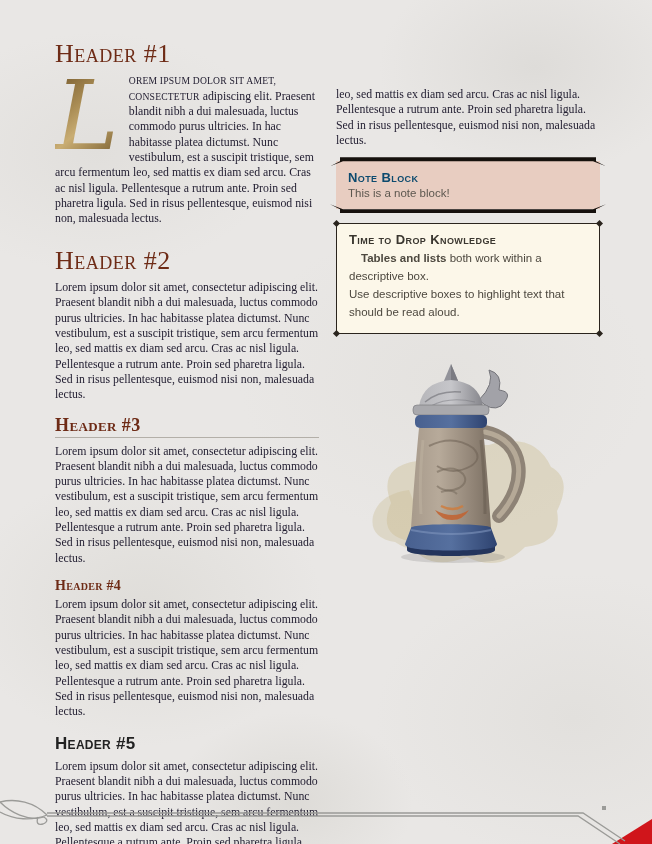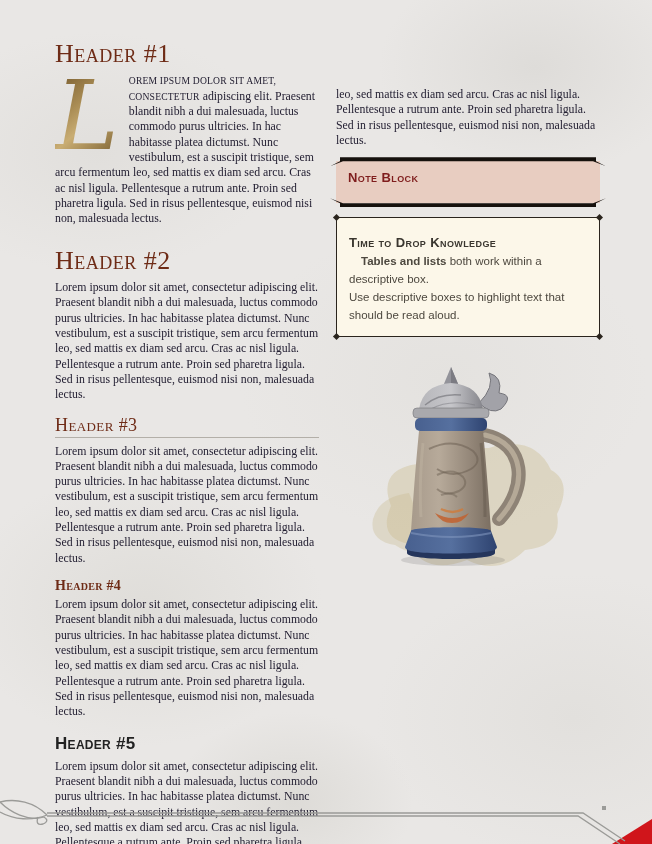--- a/index.html
+++ b/index.html
@@ -43,21 +43,21 @@
     font-weight: 400;
     font-size: 26px;
     line-height: 1.05;
     color: #6e2b16;
     letter-spacing: 0.5px;
     margin: 0 0 6px 0;
   }
   .h-mid {
     font-family: "Liberation Serif", serif;
     font-variant: small-caps;
-    font-weight: 400;
+    font-weight: 700;
     font-size: 18px;
     color: #6e2b16;
     letter-spacing: 0.4px;
     border-bottom: 1.5px solid #b3afa8;
     padding-bottom: 1px;
     margin: 12px 0 6px 0;
   }
   .h-small {
     font-family: "Liberation Serif", serif;
     font-variant: small-caps;
@@ -117,37 +117,37 @@
   }
   .note-block::after {
     bottom: -4px;
     clip-path: polygon(0 0, 10px 56%, 10px 100%, calc(100% - 10px) 100%, calc(100% - 10px) 56%, 100% 0, calc(100% - 13px) 56%, 13px 56%);
   }
   .note-title {
     font-family: "Liberation Sans", sans-serif;
     font-variant: small-caps;
     font-weight: 700;
     font-size: 13px;
-    color: #7f1d1d;
+    color: #0c4a6e;
     letter-spacing: 0.4px;
-    margin-bottom: 8px;
+    margin-bottom: 2px;
   }
   .note-text {
     font-family: "Liberation Sans", sans-serif;
     font-size: 11.5px;
     color: #5c574f;
   }
 
   
   .desc-box {
     position: relative;
     background: #fcf7e9;
     border: 1px solid #2a241d;
     margin: 4px 0 0 0;
-    padding: 17px 12px 11px 12px;
+    padding: 8px 12px 11px 12px;
   }
   .corner-dot {
     position: absolute;
     width: 5px; height: 5px;
     background: #2a241d;
     transform: rotate(45deg);
   }
   .dot-tl { top: -3px; left: -3px; }
   .dot-tr { top: -3px; right: -3px; }
   .dot-bl { bottom: -3px; left: -3px; }
@@ -212,20 +212,21 @@
       <p class="body-text">Lorem ipsum dolor sit amet, consectetur adipiscing elit. Praesent blandit nibh a dui malesuada, luctus commodo purus ultricies. In hac habitasse platea dictumst. Nunc vestibulum, est a suscipit tristique, sem arcu fermentum leo, sed mattis ex diam sed arcu. Cras ac nisl ligula. Pellentesque a rutrum ante. Proin sed pharetra ligula. Sed in risus pellentesque, euismod nisi non, malesuada lectus.</p>
 
     </div>
 
     <div class="col">
 
       <p class="body-text" style="margin-top:47px">leo, sed mattis ex diam sed arcu. Cras ac nisl ligula. Pellentesque a rutrum ante. Proin sed pharetra ligula. Sed in risus pellentesque, euismod nisi non, malesuada lectus.</p>
 
       <div class="note-block">
         <div class="note-title">Note Block</div>
+        <div class="note-text">This is a note block!</div>
       </div>
 
       <div class="desc-box">
         <span class="corner-dot dot-tl"></span>
         <span class="corner-dot dot-tr"></span>
         <span class="corner-dot dot-bl"></span>
         <span class="corner-dot dot-br"></span>
         <div class="desc-title">Time to Drop Knowledge</div>
         <div class="desc-text desc-line2"><span class="desc-bold">Tables and lists</span><span> both work within a descriptive box.</span></div>
         <div class="desc-text">Use descriptive boxes to highlight text that should be read aloud.</div>

